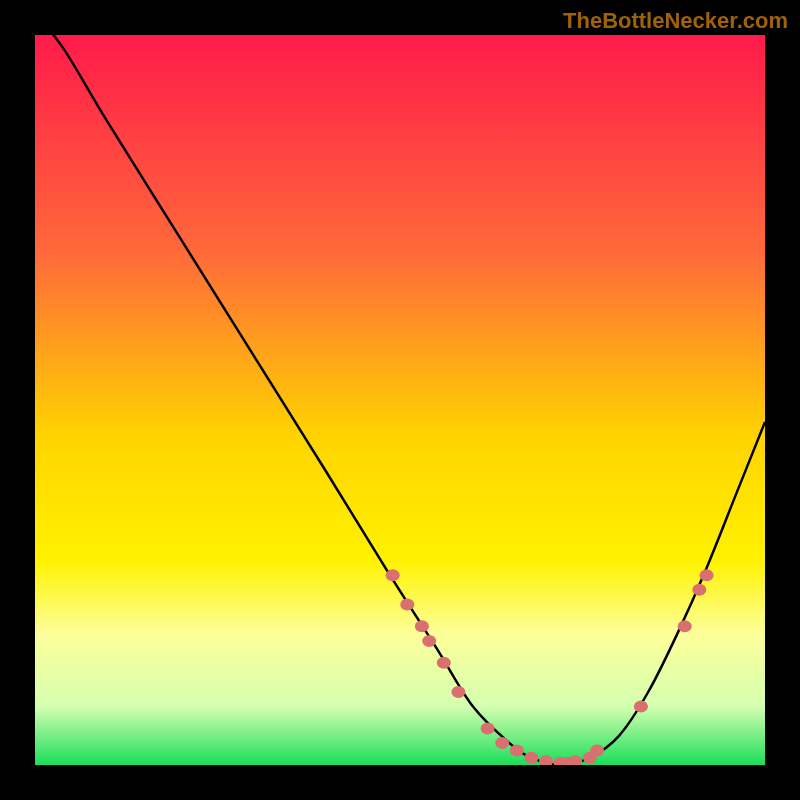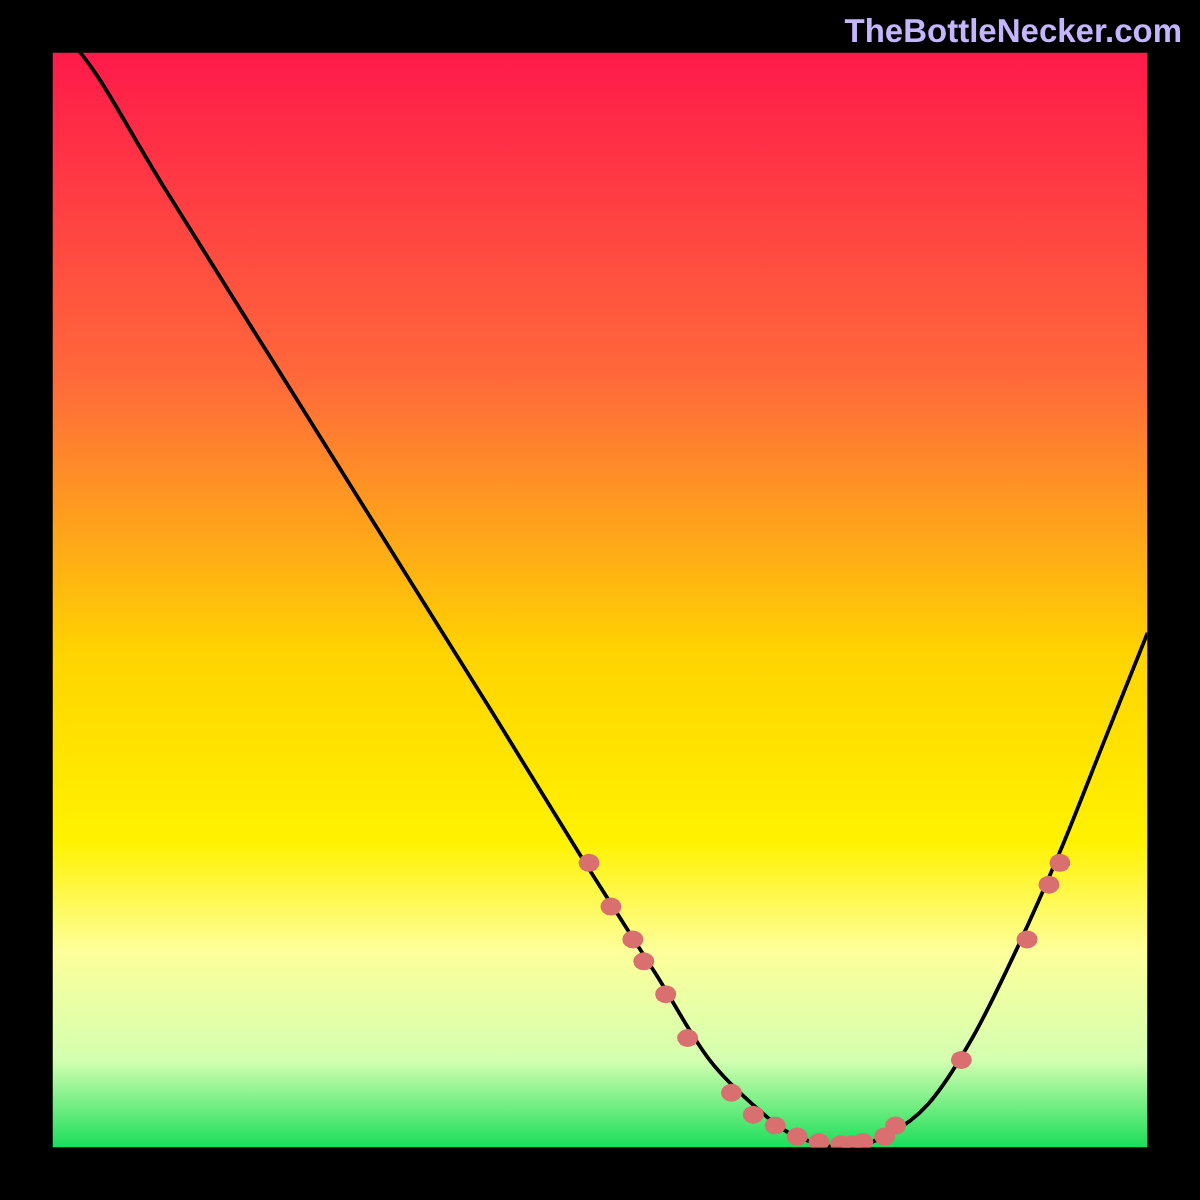--- a/index.html
+++ b/index.html
@@ -1,17 +1,17 @@
 <!DOCTYPE html>
 <html><head>
 <meta charset="utf-8">
 <style>
   * { margin: 0; padding: 0; box-sizing: border-box; }
   body { width: 800px; height: 800px; background: #000; position: relative; font-family: Arial, sans-serif; }
-  .watermark { position: absolute; top: 8px; right: 12px; color: #c4b5fd; font-size: 22px; font-weight: bold; z-index: 10; }
+  .watermark { position: absolute; top: 8px; right: 12px; color: #a16207; font-size: 22px; font-weight: bold; z-index: 10; }
   .chart-area { position: absolute; top: 35px; left: 35px; width: 730px; height: 730px; }
   .gradient-bg { position: absolute; top: 0; left: 0; width: 100%; height: 100%; }
   svg.curve { position: absolute; top: 0; left: 0; width: 100%; height: 100%; }
 </style>
 </head>
 <body>
 
 <div class="watermark">TheBottleNecker.com</div>
 
 <div class="chart-area">

